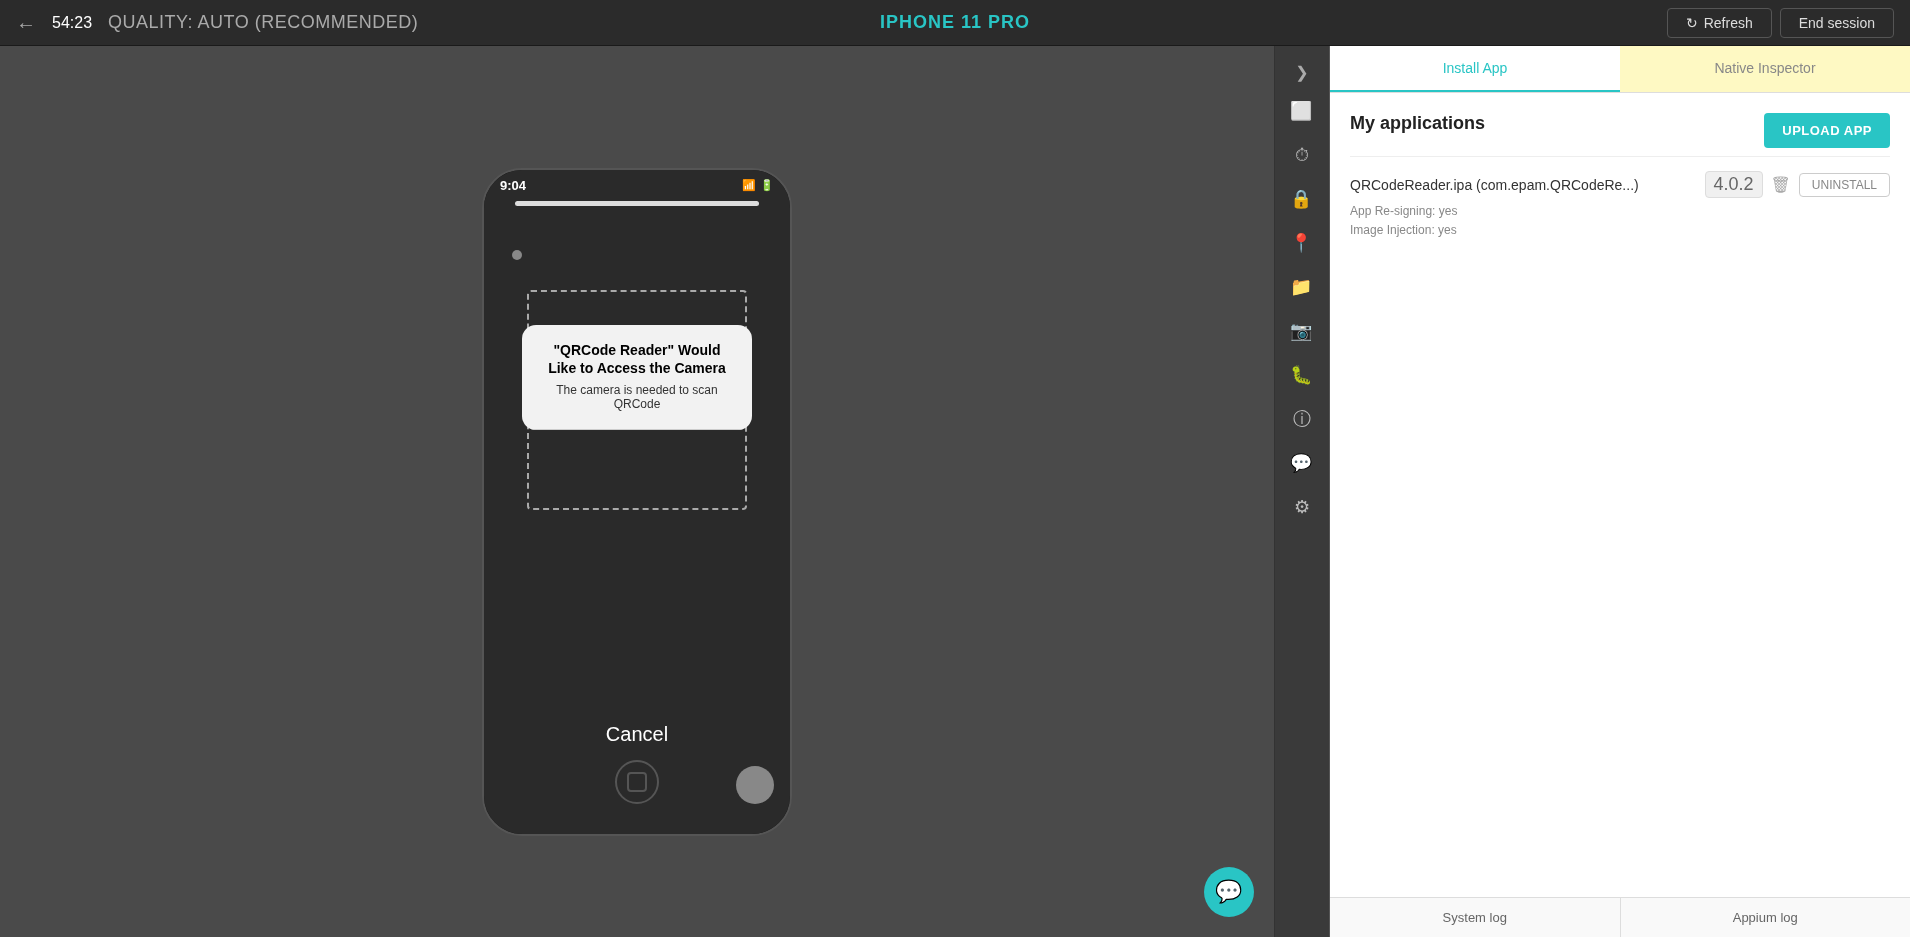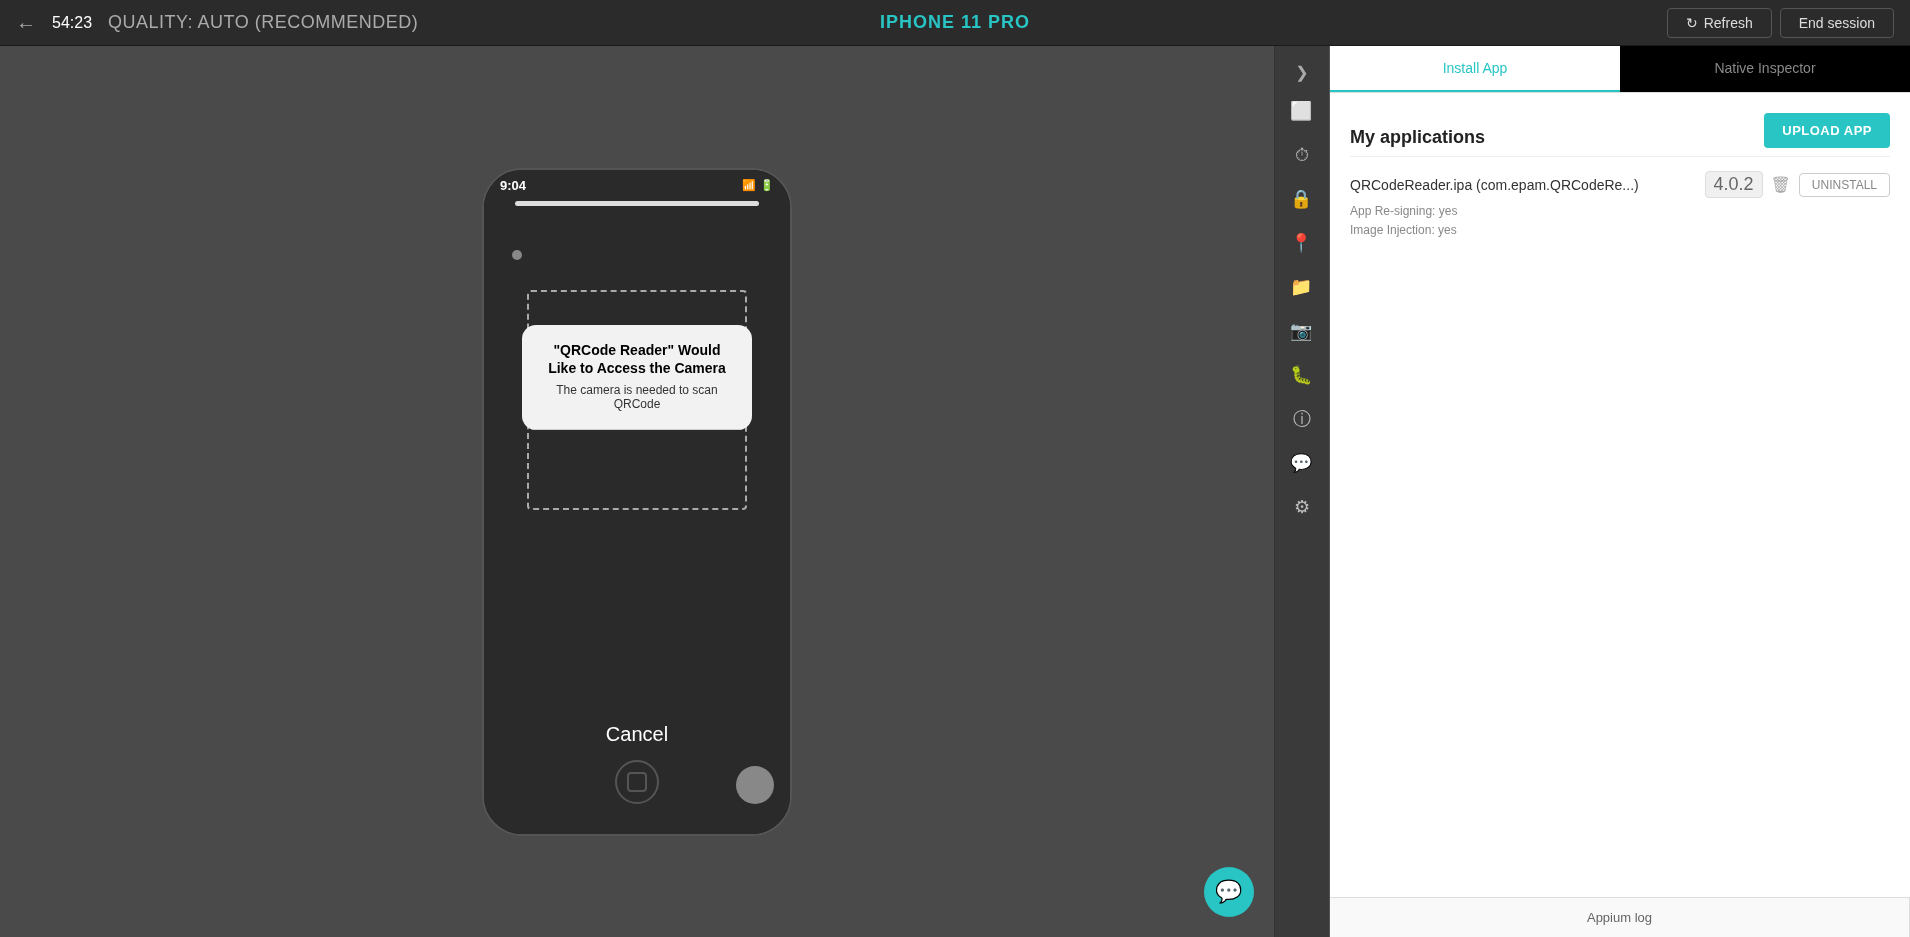--- a/index.html
+++ b/index.html
@@ -281,39 +281,39 @@
       border-bottom: 1px solid #ddd;
       flex-shrink: 0;
     }
     .panel-tab {
       flex: 1;
       padding: 14px;
       text-align: center;
       font-size: 14px;
       cursor: pointer;
       border-bottom: 2px solid transparent;
-      background: #000000;
+      background: #fef9c3;
       color: #888;
     }
     .panel-tab.active {
       color: #29c5c5;
       border-bottom: 2px solid #29c5c5;
       background: #fff;
     }
 
     
     .panel-content {
       flex: 1;
       padding: 20px 20px;
       overflow-y: auto;
     }
 
     .panel-header {
       display: flex;
-      align-items: flex-end;
+      align-items: flex-start;
       justify-content: space-between;
       margin-bottom: 8px;
     }
     .panel-title {
       font-size: 18px;
       font-weight: 600;
       color: #222;
     }
     .upload-app-btn {
       background: #29c5c5;
@@ -527,18 +527,21 @@
         </div>
         <div class="app-meta">
           <div>App Re-signing: yes</div>
           <div>Image Injection: yes</div>
         </div>
       </div>
     </div>
 
     <div class="log-tabs">
       <div class="log-tab">
+        <span>System log</span>
+      </div>
+      <div class="log-tab">
         <span>Appium log</span>
       </div>
     </div>
   </div>
 
 </div>
 
 </body></html>

